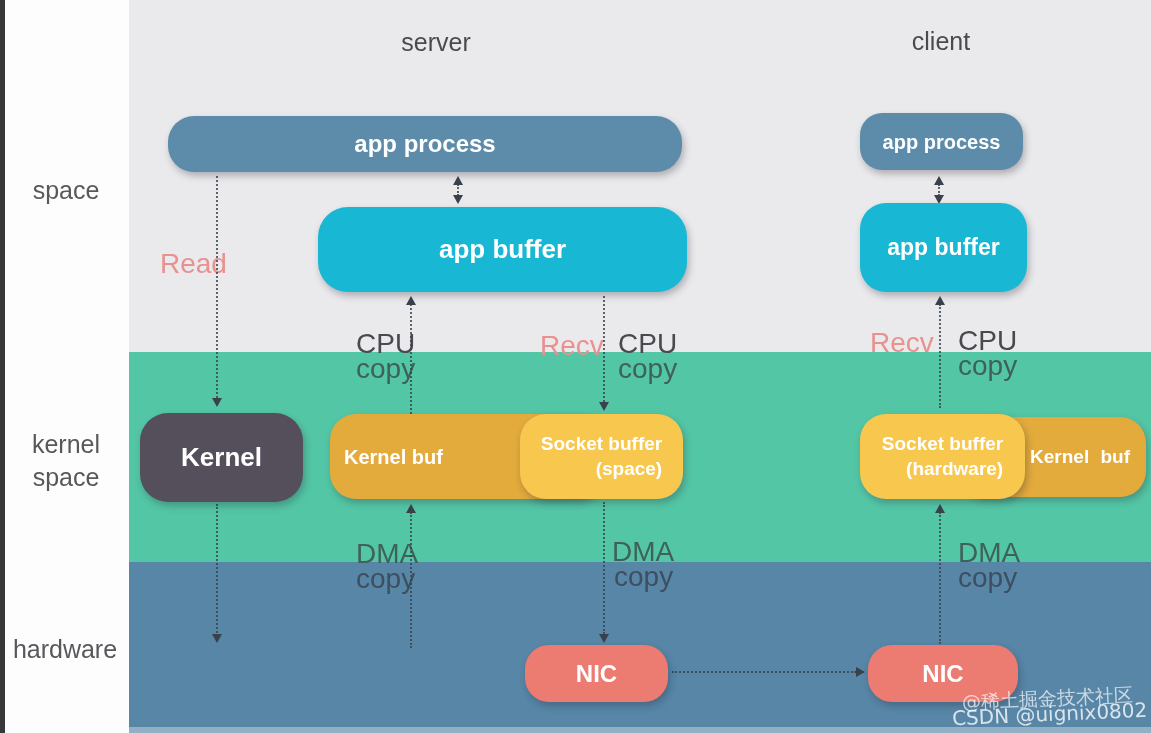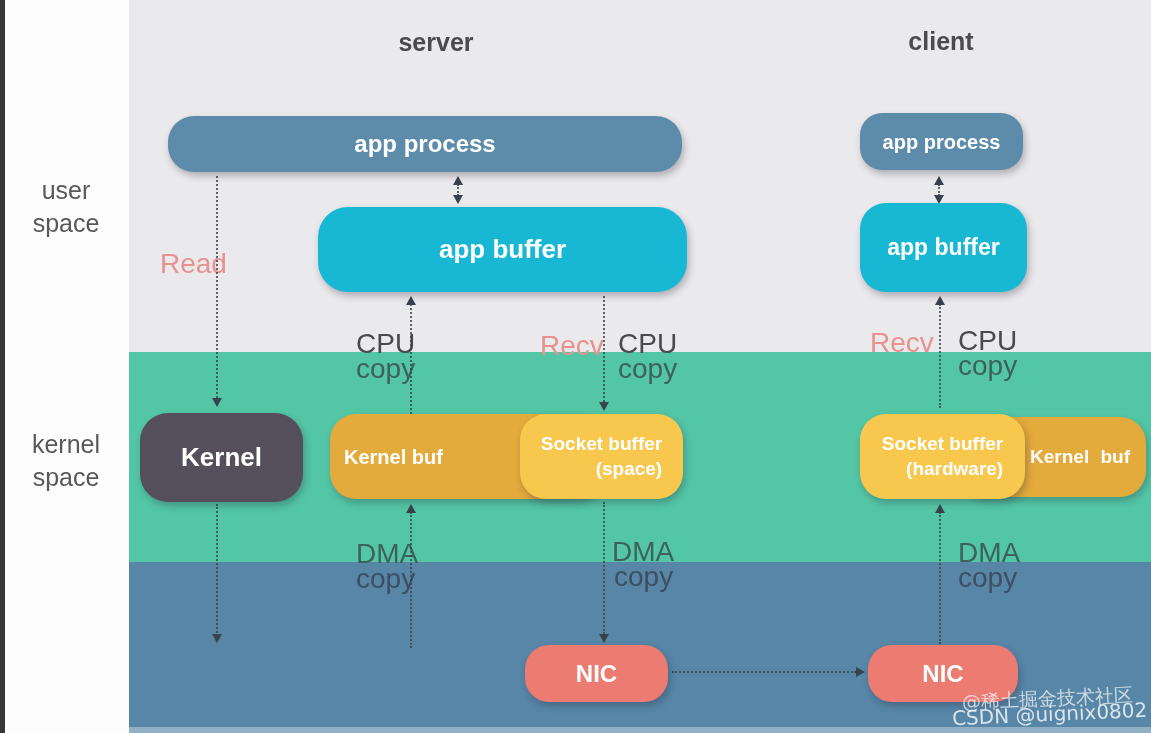--- a/index.html
+++ b/index.html
@@ -4,21 +4,21 @@
 <style>
   html,body{margin:0;padding:0;background:#fff;}
   #stage{position:relative;width:1151px;height:733px;overflow:hidden;
          font-family:"Liberation Sans","DejaVu Sans",sans-serif;}
   .band{position:absolute;left:129px;width:1022px;}
   .box{position:absolute;display:flex;align-items:center;justify-content:center;
        color:#fff;font-weight:bold;border-radius:26px;
        box-shadow:2px 4px 7px rgba(40,40,55,.30);text-align:right;line-height:1.3;}
   .lbl{position:absolute;}
   .side-label{color:#58585C;font-size:25px;line-height:33px;text-align:center;}
-  .header{color:#4A4A4F;font-size:25px;text-align:center;font-weight:bold;}
+  .header{color:#4A4A4F;font-size:25px;text-align:center;}
   .anno{font-size:28px;line-height:25px;}
   .on-gray{color:#49494F;}
   .on-teal{color:#3E6259;}
   .on-blue{color:#3D4F60;}
   .pink{color:#E9918F;}
   .vline{position:absolute;width:0;border-left:2px dotted #39424C;opacity:.8;z-index:1;}
   .hline{position:absolute;height:0;border-top:2px dotted #39424C;opacity:.8;z-index:1;}
   .arr{position:absolute;width:0;height:0;z-index:1;}
   .arr.up{border-left:5px solid transparent;border-right:5px solid transparent;border-bottom:9px solid #39424C;}
   .arr.down{border-left:5px solid transparent;border-right:5px solid transparent;border-top:9px solid #39424C;}
@@ -33,27 +33,27 @@
 <div id="stage">
 
   <div style="position:absolute;left:0;top:0;width:5px;height:733px;background:#38383B;"></div>
   <div style="position:absolute;left:5px;top:0;width:124px;height:733px;background:#FDFDFD;"></div>
   <div class="band" style="top:0;height:352px;background:#EAE9EC;"></div>
   <div class="band" style="top:352px;height:210px;background:#53C6A5;"></div>
   <div class="band" style="top:562px;height:171px;background:#5786A7;"></div>
   <div class="band" style="top:727px;height:6px;background:rgba(255,255,255,.35);"></div>
 
   <div class="lbl side-label" style="left:14px;top:174px;width:104px;">
-    <div>user</div>
     <div>space</div>
   </div>
   <div class="lbl side-label" style="left:14px;top:428px;width:104px;">
     <div>kernel</div>
     <div>space</div>
   </div>
+  <div class="lbl side-label" style="left:2px;top:633px;width:126px;">hardware</div>
 
   <div class="lbl header" style="left:380px;top:28px;width:112px;">server</div>
   <div class="lbl header" style="left:885px;top:27px;width:112px;">client</div>
 
   <div class="box z2" style="left:168px;top:116px;width:514px;height:56px;background:#5C8CA9;font-size:24px;">app process</div>
   <div class="box z2" style="left:860px;top:113px;width:163px;height:57px;background:#5C8CA9;font-size:20px;border-radius:22px;">app process</div>
   <div class="box z2" style="left:318px;top:207px;width:369px;height:85px;background:#18B8D4;font-size:26px;border-radius:30px;">app buffer</div>
   <div class="box z2" style="left:860px;top:203px;width:167px;height:89px;background:#18B8D4;font-size:23px;">app buffer</div>
 
   <div class="box z2" style="left:140px;top:413px;width:163px;height:89px;background:#554F5B;font-size:26px;border-radius:28px;">Kernel</div>

